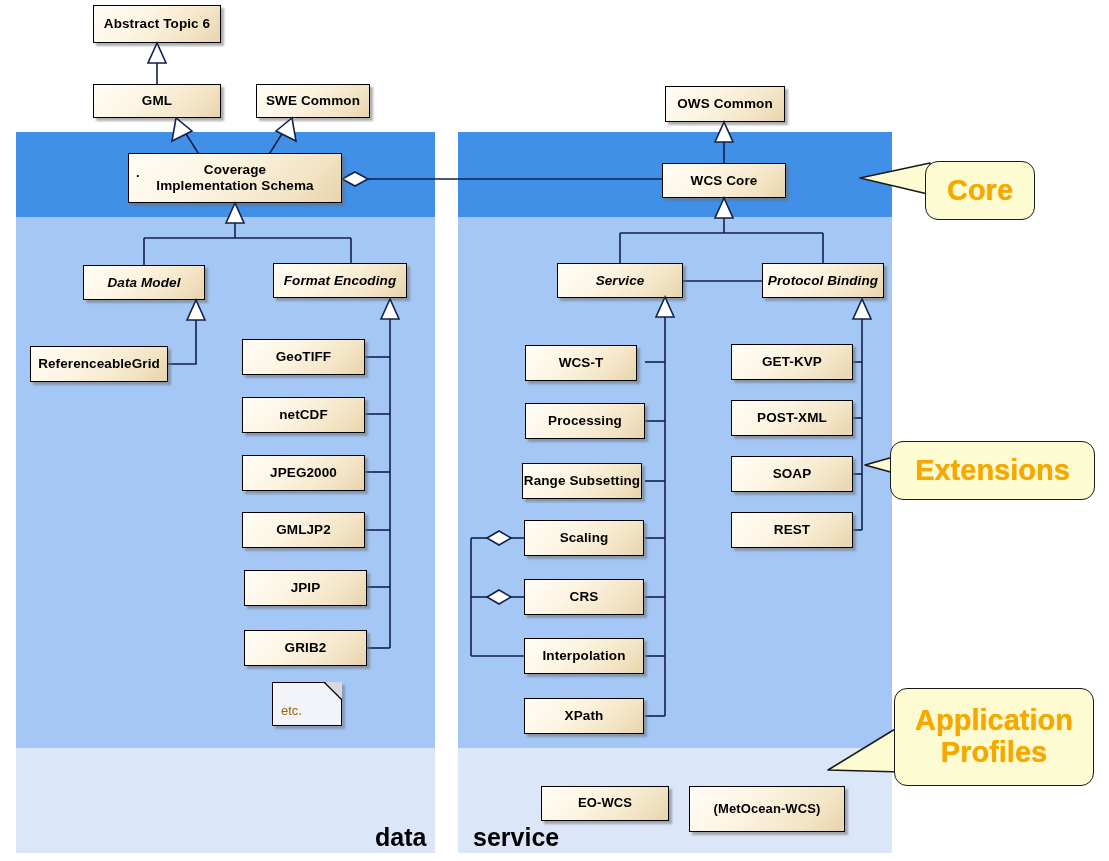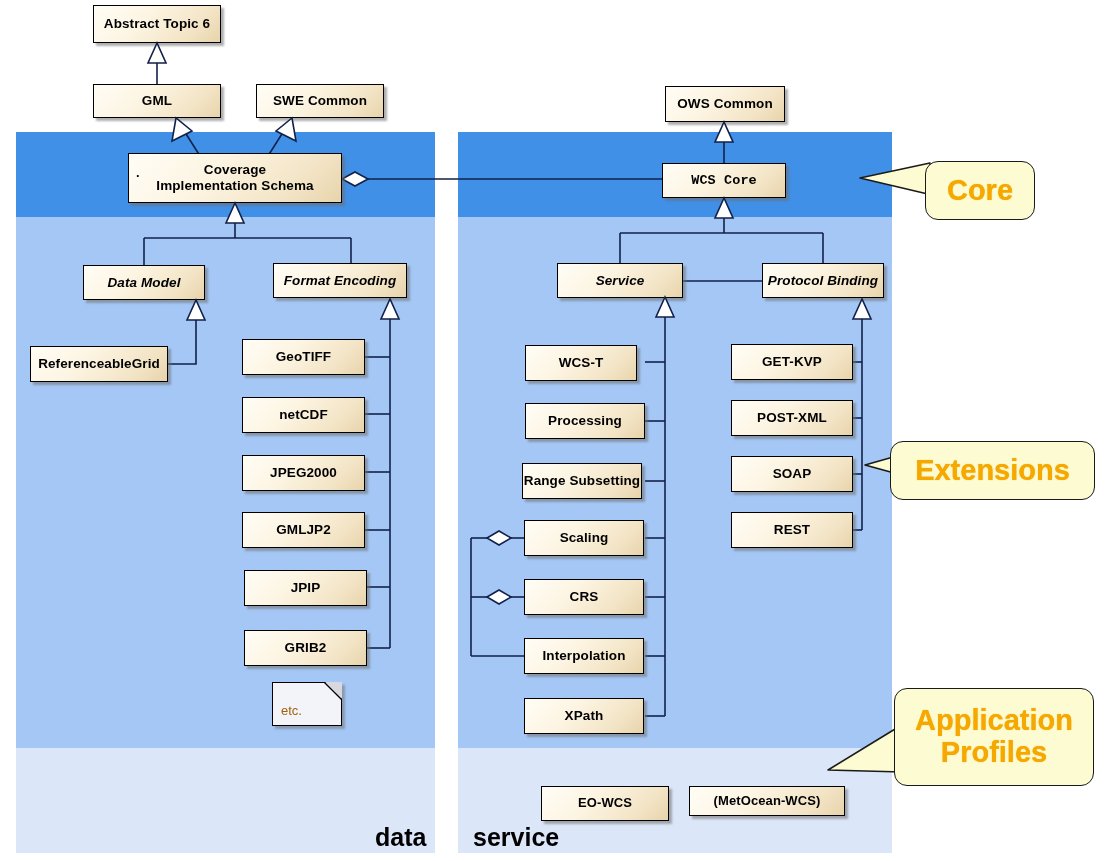--- a/index.html
+++ b/index.html
@@ -204,21 +204,21 @@
   </svg>
 
   <div class="node" style="left:93px;top:5px;width:128px;height:38px;">
     <span>Abstract Topic 6</span>
   </div>
 
   <div class="node" style="left:93px;top:84px;width:128px;height:34px;">
     <span>GML</span>
   </div>
 
-  <div class="node" style="left:256px;top:84px;width:128px;height:34px;">
+  <div class="node" style="left:256px;top:84px;width:114px;height:34px;">
     <span>SWE Common</span>
   </div>
 
   <div class="node wrap" style="left:128px;top:153px;width:214px;height:50px;flex-direction:column;">
     <span style="position:absolute;left:7px;top:12px;font-size:13px;">.</span>
     <span>Coverage</span>
     <span>Implementation Schema</span>
   </div>
 
   <div class="node italic" style="left:83px;top:265px;width:122px;height:35px;">
@@ -257,21 +257,21 @@
     <svg class="foldline" viewBox="0 0 18 18">
       <path d="M0,0 L18,18" stroke="#000" stroke-width="1.3" fill="none"></path>
     </svg>
     <span>etc.</span>
   </div>
 
   <div class="node" style="left:665px;top:86px;width:120px;height:36px;">
     <span>OWS Common</span>
   </div>
 
-  <div class="node" style="left:662px;top:163px;width:124px;height:35px;font-family:Liberation Mono, monospace;">
+  <div class="node" style="left:662px;top:163px;width:124px;height:35px;">
     <span>WCS Core</span>
   </div>
 
   <div class="node italic" style="left:557px;top:263px;width:126px;height:35px;">
     <span>Service</span>
   </div>
 
   <div class="node italic overflow" style="left:762px;top:263px;width:122px;height:35px;">
     <span style="white-space:nowrap;">Protocol Binding</span>
   </div>
@@ -307,21 +307,21 @@
   <div class="node" style="left:731px;top:456px;width:122px;height:36px;">
     <span>SOAP</span>
   </div>
   <div class="node" style="left:731px;top:512px;width:122px;height:36px;">
     <span>REST</span>
   </div>
 
   <div class="node" style="left:541px;top:786px;width:128px;height:35px;font-size:13px;">
     <span>EO-WCS</span>
   </div>
-  <div class="node" style="left:689px;top:786px;width:156px;height:30px;font-size:13px;">
+  <div class="node" style="left:689px;top:786px;width:156px;height:46px;font-size:13px;">
     <span>(MetOcean-WCS)</span>
   </div>
 
   <div class="callout" style="left:925px;top:161px;width:110px;height:59px;">
     <span>Core</span>
   </div>
 
   <div class="callout" style="left:890px;top:441px;width:205px;height:59px;">
     <span>Extensions</span>
   </div>

